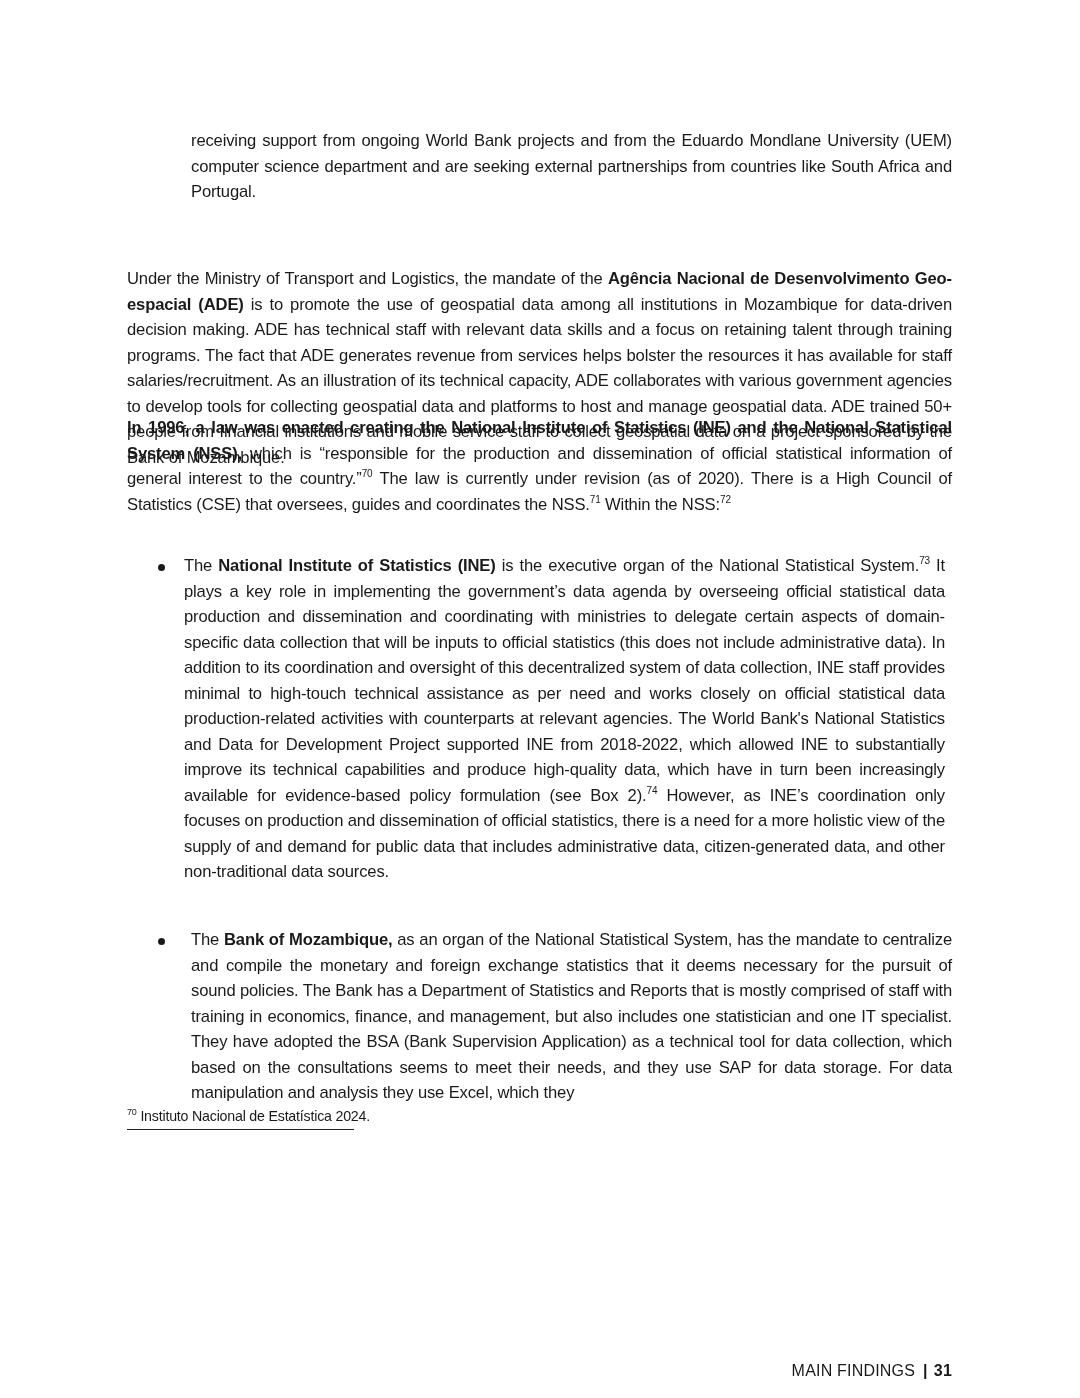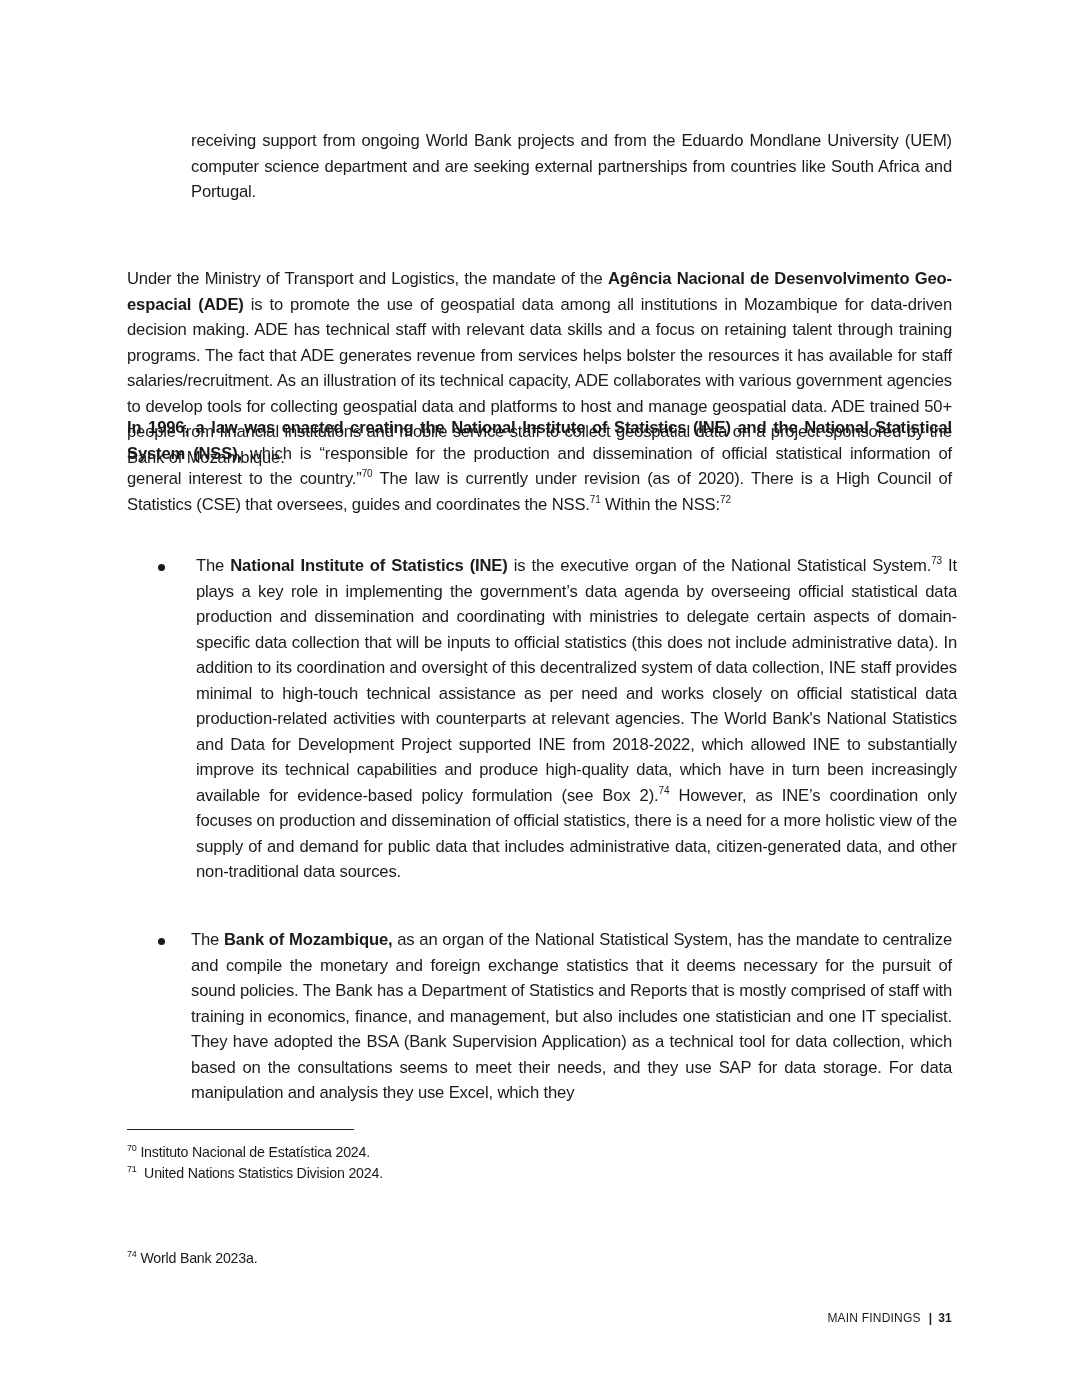--- a/index.html
+++ b/index.html
@@ -30,62 +30,54 @@
   .fn-rule {
     position: absolute; left: 127px; top: 1129px; width: 227px; height: 1px;
     background: #222;
   }
   .fn {
     position: absolute; left: 127px; width: 800px;
     font-size: 14.2px; line-height: 21.3px; margin: 0; letter-spacing: -0.2px;
   }
   .fn sup { font-size: 9px; }
   .footer {
-    position: absolute; top: 1311px; right: 128px;
-    font-size: 12px; letter-spacing: 0.2px; margin: 0; padding-left: 31px;
+    position: absolute; top: 1362px; right: 128px;
+    font-size: 16px; letter-spacing: 0.2px; margin: 0; padding-left: 31px;
   }
   .footer .sep { font-weight: bold; margin: 0 6px 0 8px; }
   .footer .num { font-weight: bold; }
 </style>
 </head>
 <body>
 
 <div class="page">
 
   <p class="p" style="left:191px; top:128px; width:761px;">receiving support from ongoing World Bank projects and from the Eduardo Mondlane University (UEM) computer science department and are seeking external partnerships from countries like South Africa and Portugal.</p>
 
   <p class="p" style="left:127px; top:218px; width:825px;margin-top:48px;">
     <span>Under the Ministry of Transport and Logistics, the mandate of the </span><b>Agência Nacional de Desenvolvimento Geo-espacial (ADE)</b><span> is to promote the use of geospatial data among all institutions in Mozambique for data-driven decision making. ADE has technical staff with relevant data skills and a focus on retaining talent through training programs. The fact that ADE generates revenue from services helps bolster the resources it has available for staff salaries/recruitment. As an illustration of its technical capacity, ADE collaborates with various government agencies to develop tools for collecting geospatial data and platforms to host and manage geospatial data. ADE trained 50+ people from financial institutions and mobile service staff to collect geospatial data on a project sponsored by the Bank of Mozambique.</span>
   </p>
 
   <p class="p" style="left:127px; top:415px; width:825px;">
     <b>In 1996, a law was enacted creating the National Institute of Statistics (INE) and the National Statistical System (NSS),</b><span> which is “responsible for the production and dissemination of official statistical information of general interest to the country.”</span><sup>70</sup><span> The law is currently under revision (as of 2020). There is a High Council of Statistics (CSE) that oversees, guides and coordinates the NSS.</span><sup>71</sup><span> Within the NSS:</span><sup>72</sup>
   </p>
 
   <span class="bullet" style="top:556px;"></span>
-  <p class="p" style="left:196px; top:553px; width:761px;">
+  <p class="p" style="left:184px; top:553px; width:761px;">
     <span>The </span><b>National Institute of Statistics (INE)</b><span> is the executive organ of the National Statistical System.</span><sup>73</sup><span> It plays a key role in implementing the government’s data agenda by overseeing official statistical data production and dissemination and coordinating with ministries to delegate certain aspects of domain-specific data collection that will be inputs to official statistics (this does not include administrative data). In addition to its coordination and oversight of this decentralized system of data collection, INE staff provides minimal to high-touch technical assistance as per need and works closely on official statistical data production-related activities with counterparts at relevant agencies. The World Bank's National Statistics and Data for Development Project supported INE from 2018-2022, which allowed INE to substantially improve its technical capabilities and produce high-quality data, which have in turn been increasingly available for evidence-based policy formulation (see Box 2).</span><sup>74</sup><span> However, as INE’s coordination only focuses on production and dissemination of official statistics, there is a need for a more holistic view of the supply of and demand for public data that includes administrative data, citizen-generated data, and other non-traditional data sources.</span>
   </p>
 
   <span class="bullet" style="top:930px;"></span>
   <p class="p" style="left:191px; top:927px; width:761px;">
     <span>The </span><b>Bank of Mozambique,</b><span> as an organ of the National Statistical System, has the mandate to centralize and compile the monetary and foreign exchange statistics that it deems necessary for the pursuit of sound policies. The Bank has a Department of Statistics and Reports that is mostly comprised of staff with training in economics, finance, and management, but also includes one statistician and one IT specialist. They have adopted the BSA (Bank Supervision Application) as a technical tool for data collection, which based on the consultations seems to meet their needs, and they use SAP for data storage. For data manipulation and analysis they use Excel, which they</span>
   </p>
 
   <div class="fn-rule"></div>
 
-  <p class="fn" style="top:1142px;">
+  <p class="fn" style="top:1106px;">
     <sup>70</sup>
     <span>Instituto Nacional de Estatística 2024.</span>
-  </p>
-  <p class="fn" style="top:1163px;">
-    <sup>71</sup>
-    <span>&nbsp;United Nations Statistics Division 2024.</span>
-  </p>
-  <p class="fn" style="top:1248px;">
-    <sup>74</sup>
-    <span>World Bank 2023a.</span>
   </p>
 
   <p class="footer">
     <span>MAIN FINDINGS</span><span class="sep">|</span><span class="num">31</span>
   </p>
 </div>
 
 </body></html>

